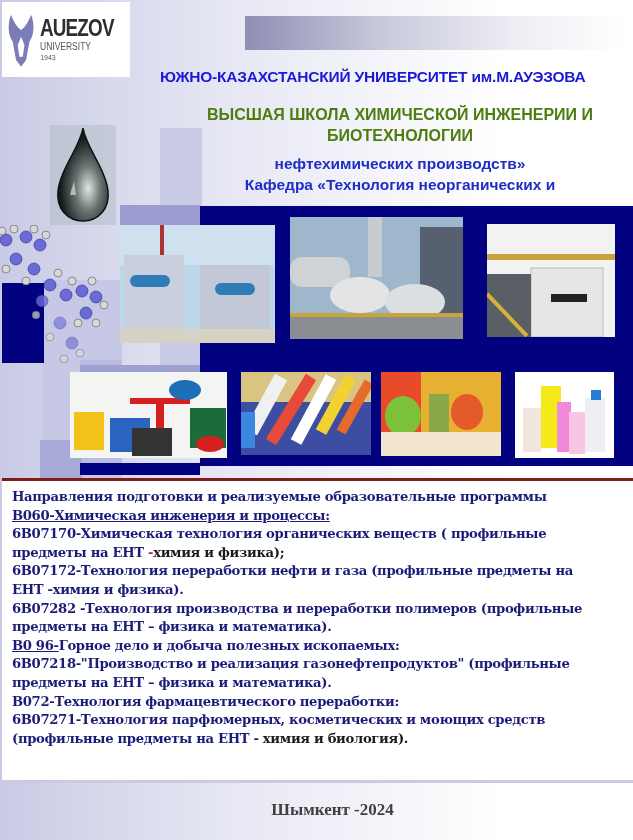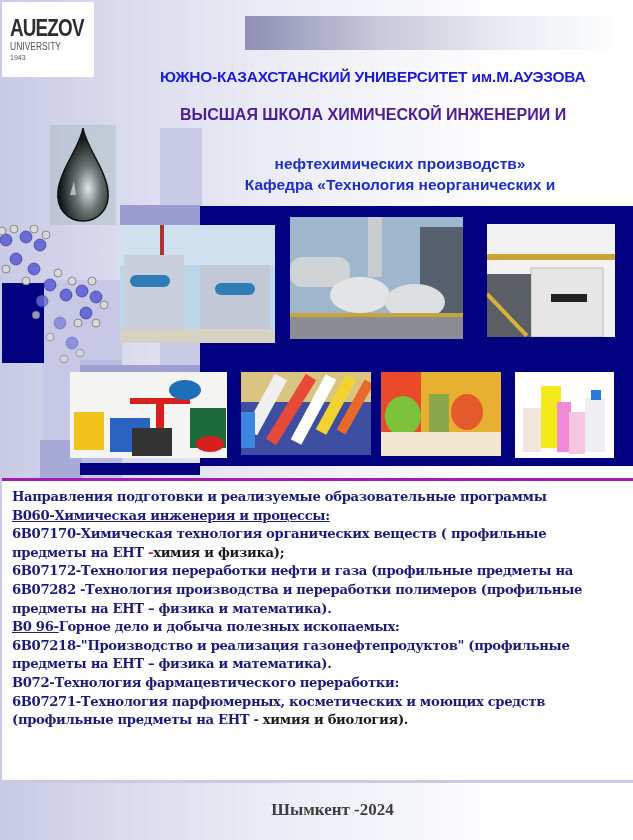--- a/index.html
+++ b/index.html
@@ -6,41 +6,41 @@
   html, body { width: 633px; height: 840px; overflow: hidden; }
   body {
     position: relative;
     font-family: "Liberation Sans", sans-serif;
     background: linear-gradient(90deg, #c9cbe6 0%, #e6e7f3 35%, #ffffff 80%);
   }
   .abs { position: absolute; }
 
   
   .logo {
-    left: 2px; top: 2px; width: 92px; height: 75px; background: #fff;
+    left: 2px; top: 2px; width: 128px; height: 75px; background: #fff;
     display: flex; align-items: center; padding-left: 4px;
   }
   .logo-mark { width: 36px; height: 68px; }
   .logo-text { margin-left: 4px; display: flex; flex-direction: column; }
   .logo-name { font-family: "Liberation Sans Narrow", "Liberation Sans", sans-serif; font-size: 23px; font-weight: bold; color: #2e2e2e; letter-spacing: -1px; transform: scaleX(0.82); transform-origin: left; line-height: 24px; }
   .logo-uni { font-size: 10px; color: #555; transform: scaleX(0.85); transform-origin: left; line-height: 13px; }
   .logo-year { font-size: 7px; color: #555; line-height: 10px; }
 
   .top-bar {
     left: 245px; top: 16px; width: 380px; height: 34px;
     background: linear-gradient(90deg, #8e8fb3 0%, #c7c8da 35%, #ecedf3 70%, #ffffff 100%);
   }
 
   .uni-title {
     left: 160px; top: 68px; width: 473px; text-align: left;
     color: #1a1ad6; font-weight: bold; font-size: 15.5px; letter-spacing: -0.2px;
   }
   .school-title {
-    left: 180px; top: 104px; width: 440px; 
-    color: #4c1d95; font-weight: bold; font-size: 16px; line-height: 21px;
+    left: 180px; top: 104px; width: 440px; text-align: center;
+    color: #4d7c0f; font-weight: bold; font-size: 16px; line-height: 21px;
   }
   .dept-title {
     left: 180px; top: 153px; width: 440px; text-align: center;
     color: #1f2fc4; font-weight: bold; font-size: 15.5px; line-height: 21px;
   }
 
   
   .blk-lav1 { left: 160px; top: 128px; width: 42px; height: 260px; background: #c9cae6; }
   .blk-lav2 { left: 120px; top: 205px; width: 80px; height: 20px; background: #9b9dd0; }
   .blk-navy-main { left: 200px; top: 206px; width: 433px; height: 260px; background: #020280; }
@@ -63,21 +63,21 @@
   .p2 { left: 290px; top: 217px; width: 173px; height: 122px; }
   .p3 { left: 487px; top: 224px; width: 128px; height: 113px; }
   .p4 { left: 70px; top: 372px; width: 157px; height: 86px; }
   .p5 { left: 241px; top: 372px; width: 130px; height: 83px; }
   .p6 { left: 381px; top: 372px; width: 120px; height: 84px; }
   .p7 { left: 515px; top: 372px; width: 99px; height: 86px; }
 
   
   .panel {
     left: 2px; top: 478px; width: 631px; height: 305px;
-    background: #ffffff; border-top: 3px solid #a21caf;
+    background: #ffffff; border-top: 3px solid #7f1d1d;
     border-bottom: 3px solid #c9cbe0;
     padding: 7px 0 0 10px;
     font-family: "DejaVu Serif", "Liberation Serif", serif;
     font-weight: bold; color: #1c1c78; font-size: 13.2px; line-height: 18.6px;
     letter-spacing: -0.35px;
   }
   .panel .line { white-space: nowrap; }
   .panel .u { text-decoration: underline; }
   .panel .blk { color: #1a1a1a; }
   .panel .red { color: #d21a1a; }
@@ -101,20 +101,21 @@
     <span class="logo-uni">UNIVERSITY</span>
     <span class="logo-year">1943</span>
   </div>
 </div>
 
 <div class="abs top-bar"></div>
 
 <div class="abs uni-title">ЮЖНО-КАЗАХСТАНСКИЙ  УНИВЕРСИТЕТ им.М.АУЭЗОВА</div>
 <div class="abs school-title">
   <div>ВЫСШАЯ ШКОЛА ХИМИЧЕСКОЙ ИНЖЕНЕРИИ И</div>
+  <div>БИОТЕХНОЛОГИИ</div>
 </div>
 <div class="abs dept-title">
   <div>нефтехимических производств»</div>
   <div>Кафедра «Технология неорганических и</div>
 </div>
 
 <div class="abs blk-lav1"></div>
 <div class="abs blk-lav3"></div>
 <div class="abs blk-lav4"></div>
 <div class="abs blk-lav5"></div>
@@ -254,20 +255,21 @@
   </svg>
 </div>
 
 <div class="abs panel">
   <div class="line">Направления подготовки и реализуемые образовательные программы</div>
 
   <div class="line u">В060-Химическая инженерия и процессы:</div>
   <div class="line">6В07170-Химическая технология органических веществ ( профильные</div>
   <div class="line"><span>предметы на ЕНТ </span><span class="red">-</span><span class="blk">химия и физика);</span></div>
   <div class="line">6В07172-Технология переработки нефти и газа (профильные предметы на</div>
+  <div class="line">ЕНТ -химия и физика).</div>
 
   <div class="line">6В07282 -Технология производства и переработки полимеров (профильные</div>
   <div class="line">предметы на ЕНТ – физика и  математика).</div>
 
   <div class="line"><span class="u">В0 96-</span><span>Горное дело и добыча полезных ископаемых:</span></div>
   <div class="line">6В07218-"Производство и реализация газонефтепродуктов" (профильные</div>
   <div class="line">предметы на ЕНТ – физика и  математика).</div>
 
   <div class="line">В072-Технология фармацевтического переработки:</div>
   <div class="line">6В07271-Технология парфюмерных, косметических и моющих средств</div>

